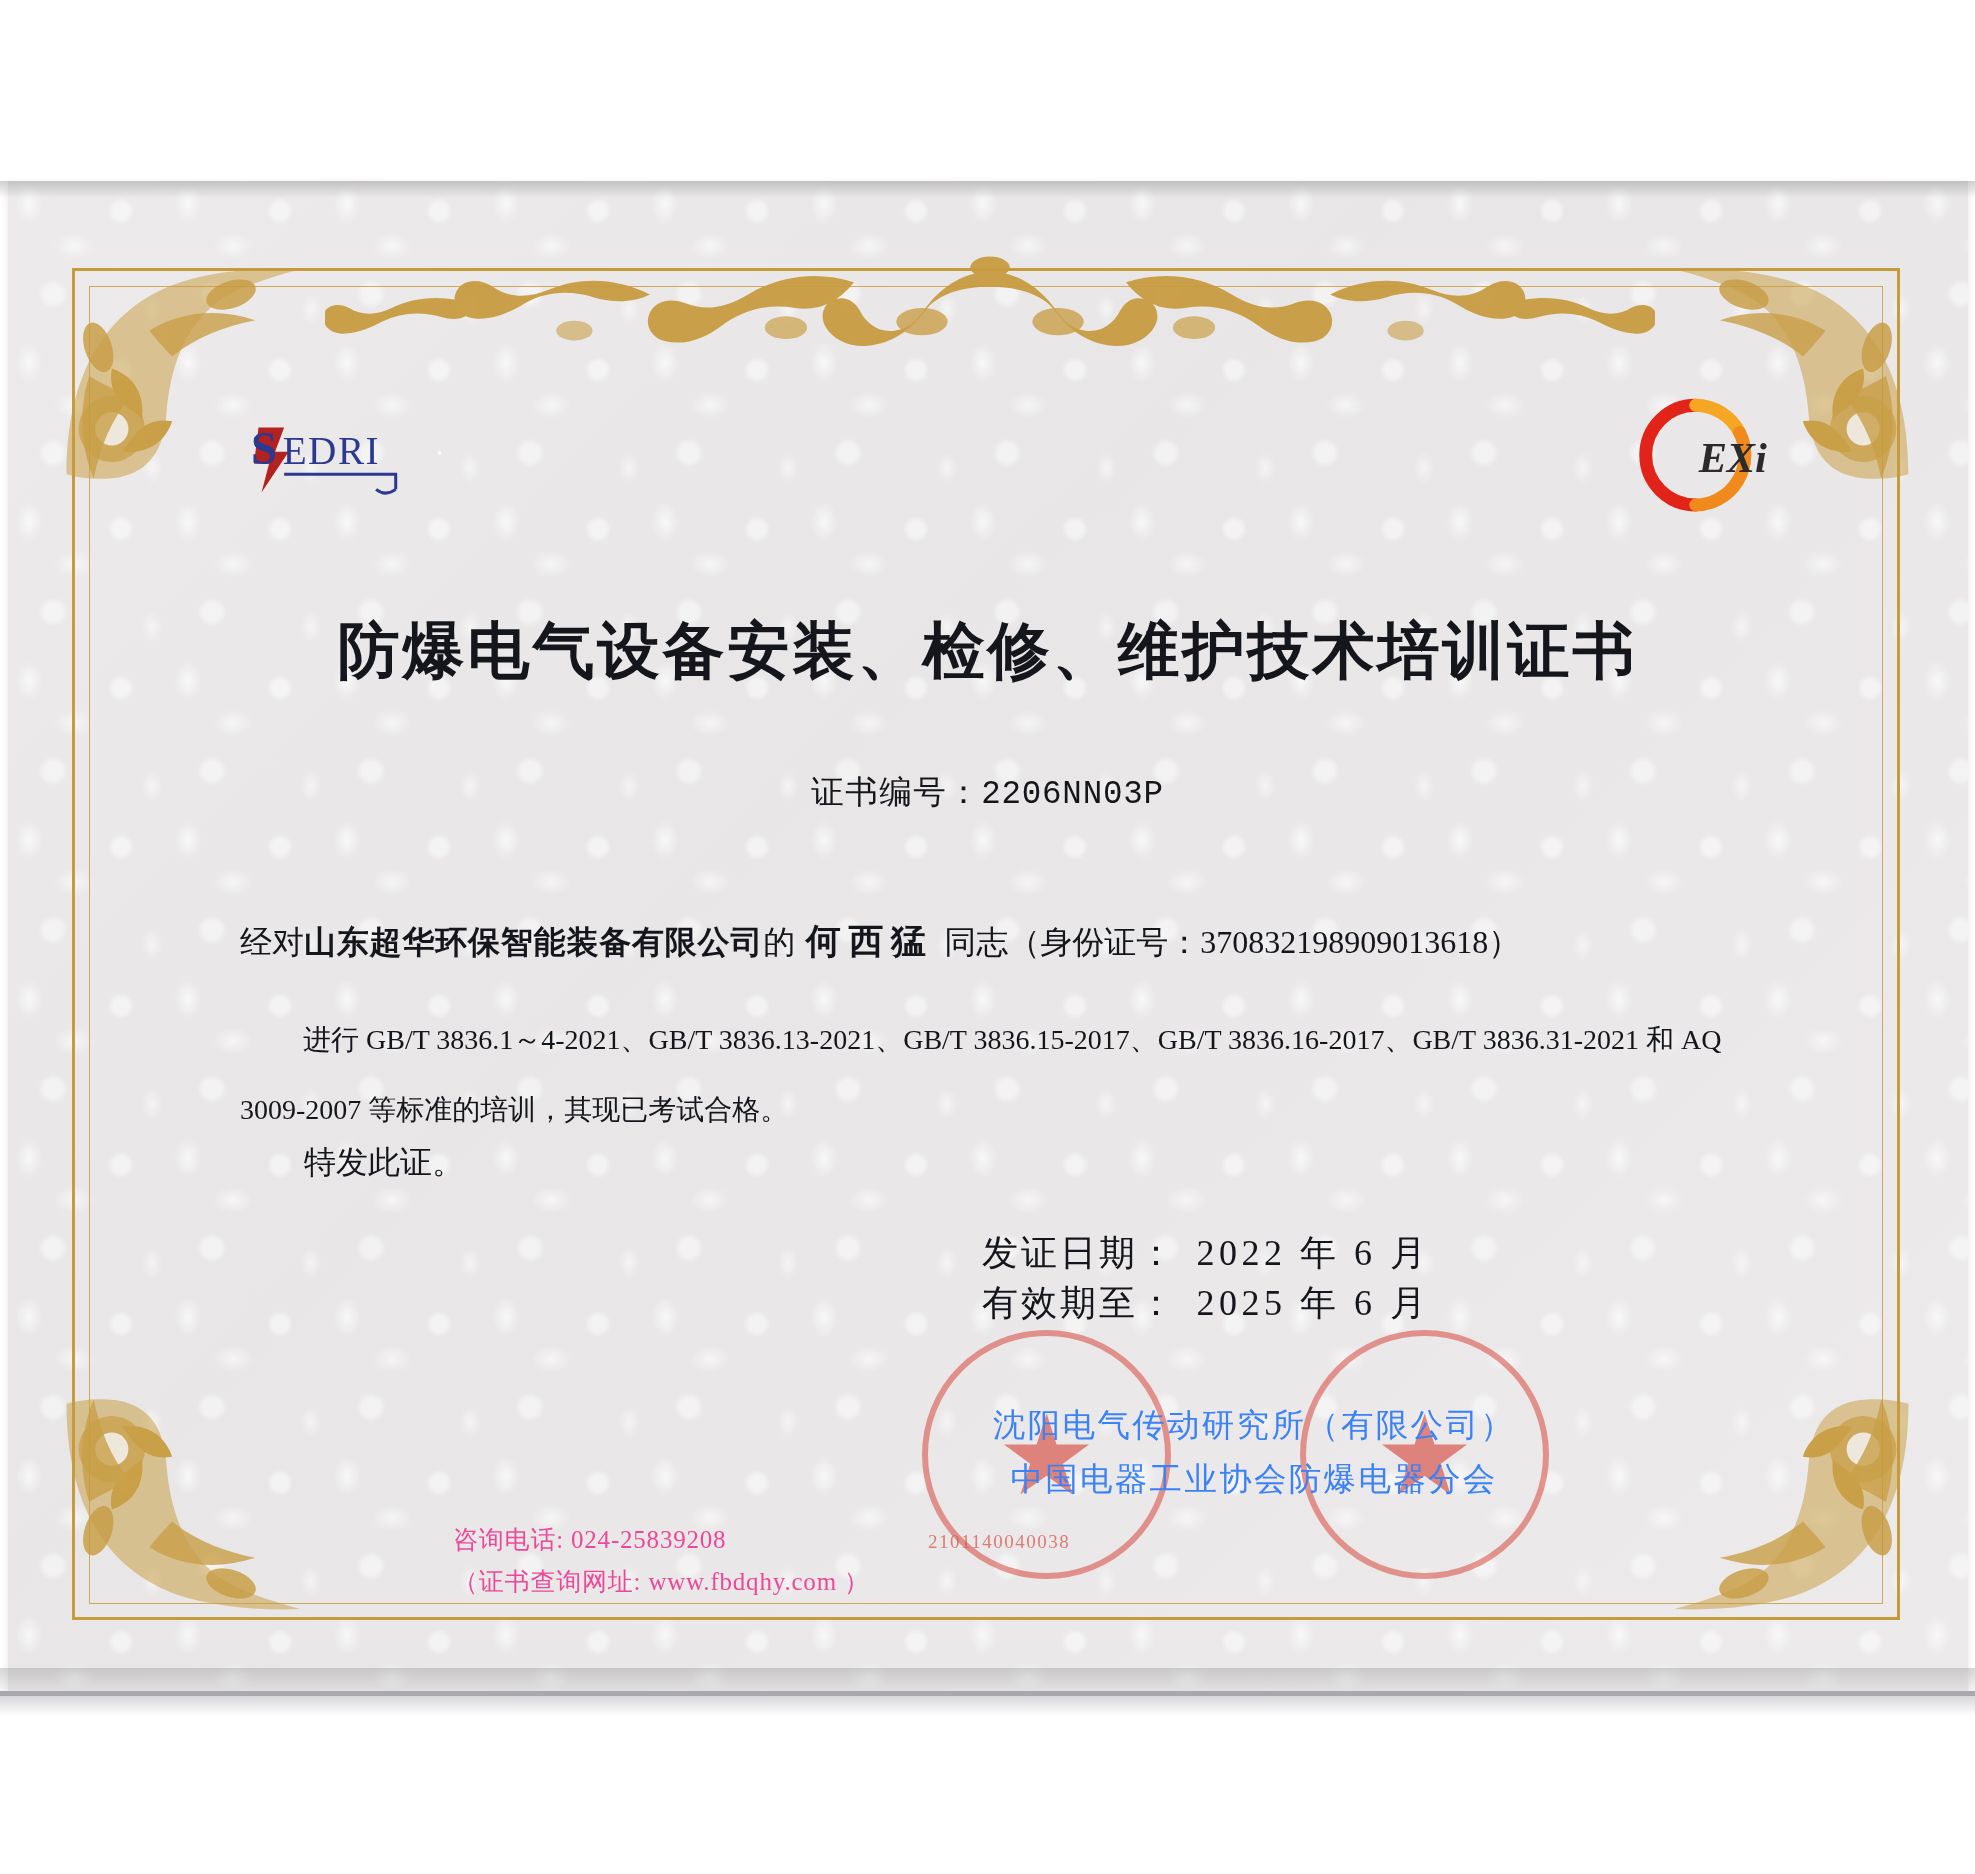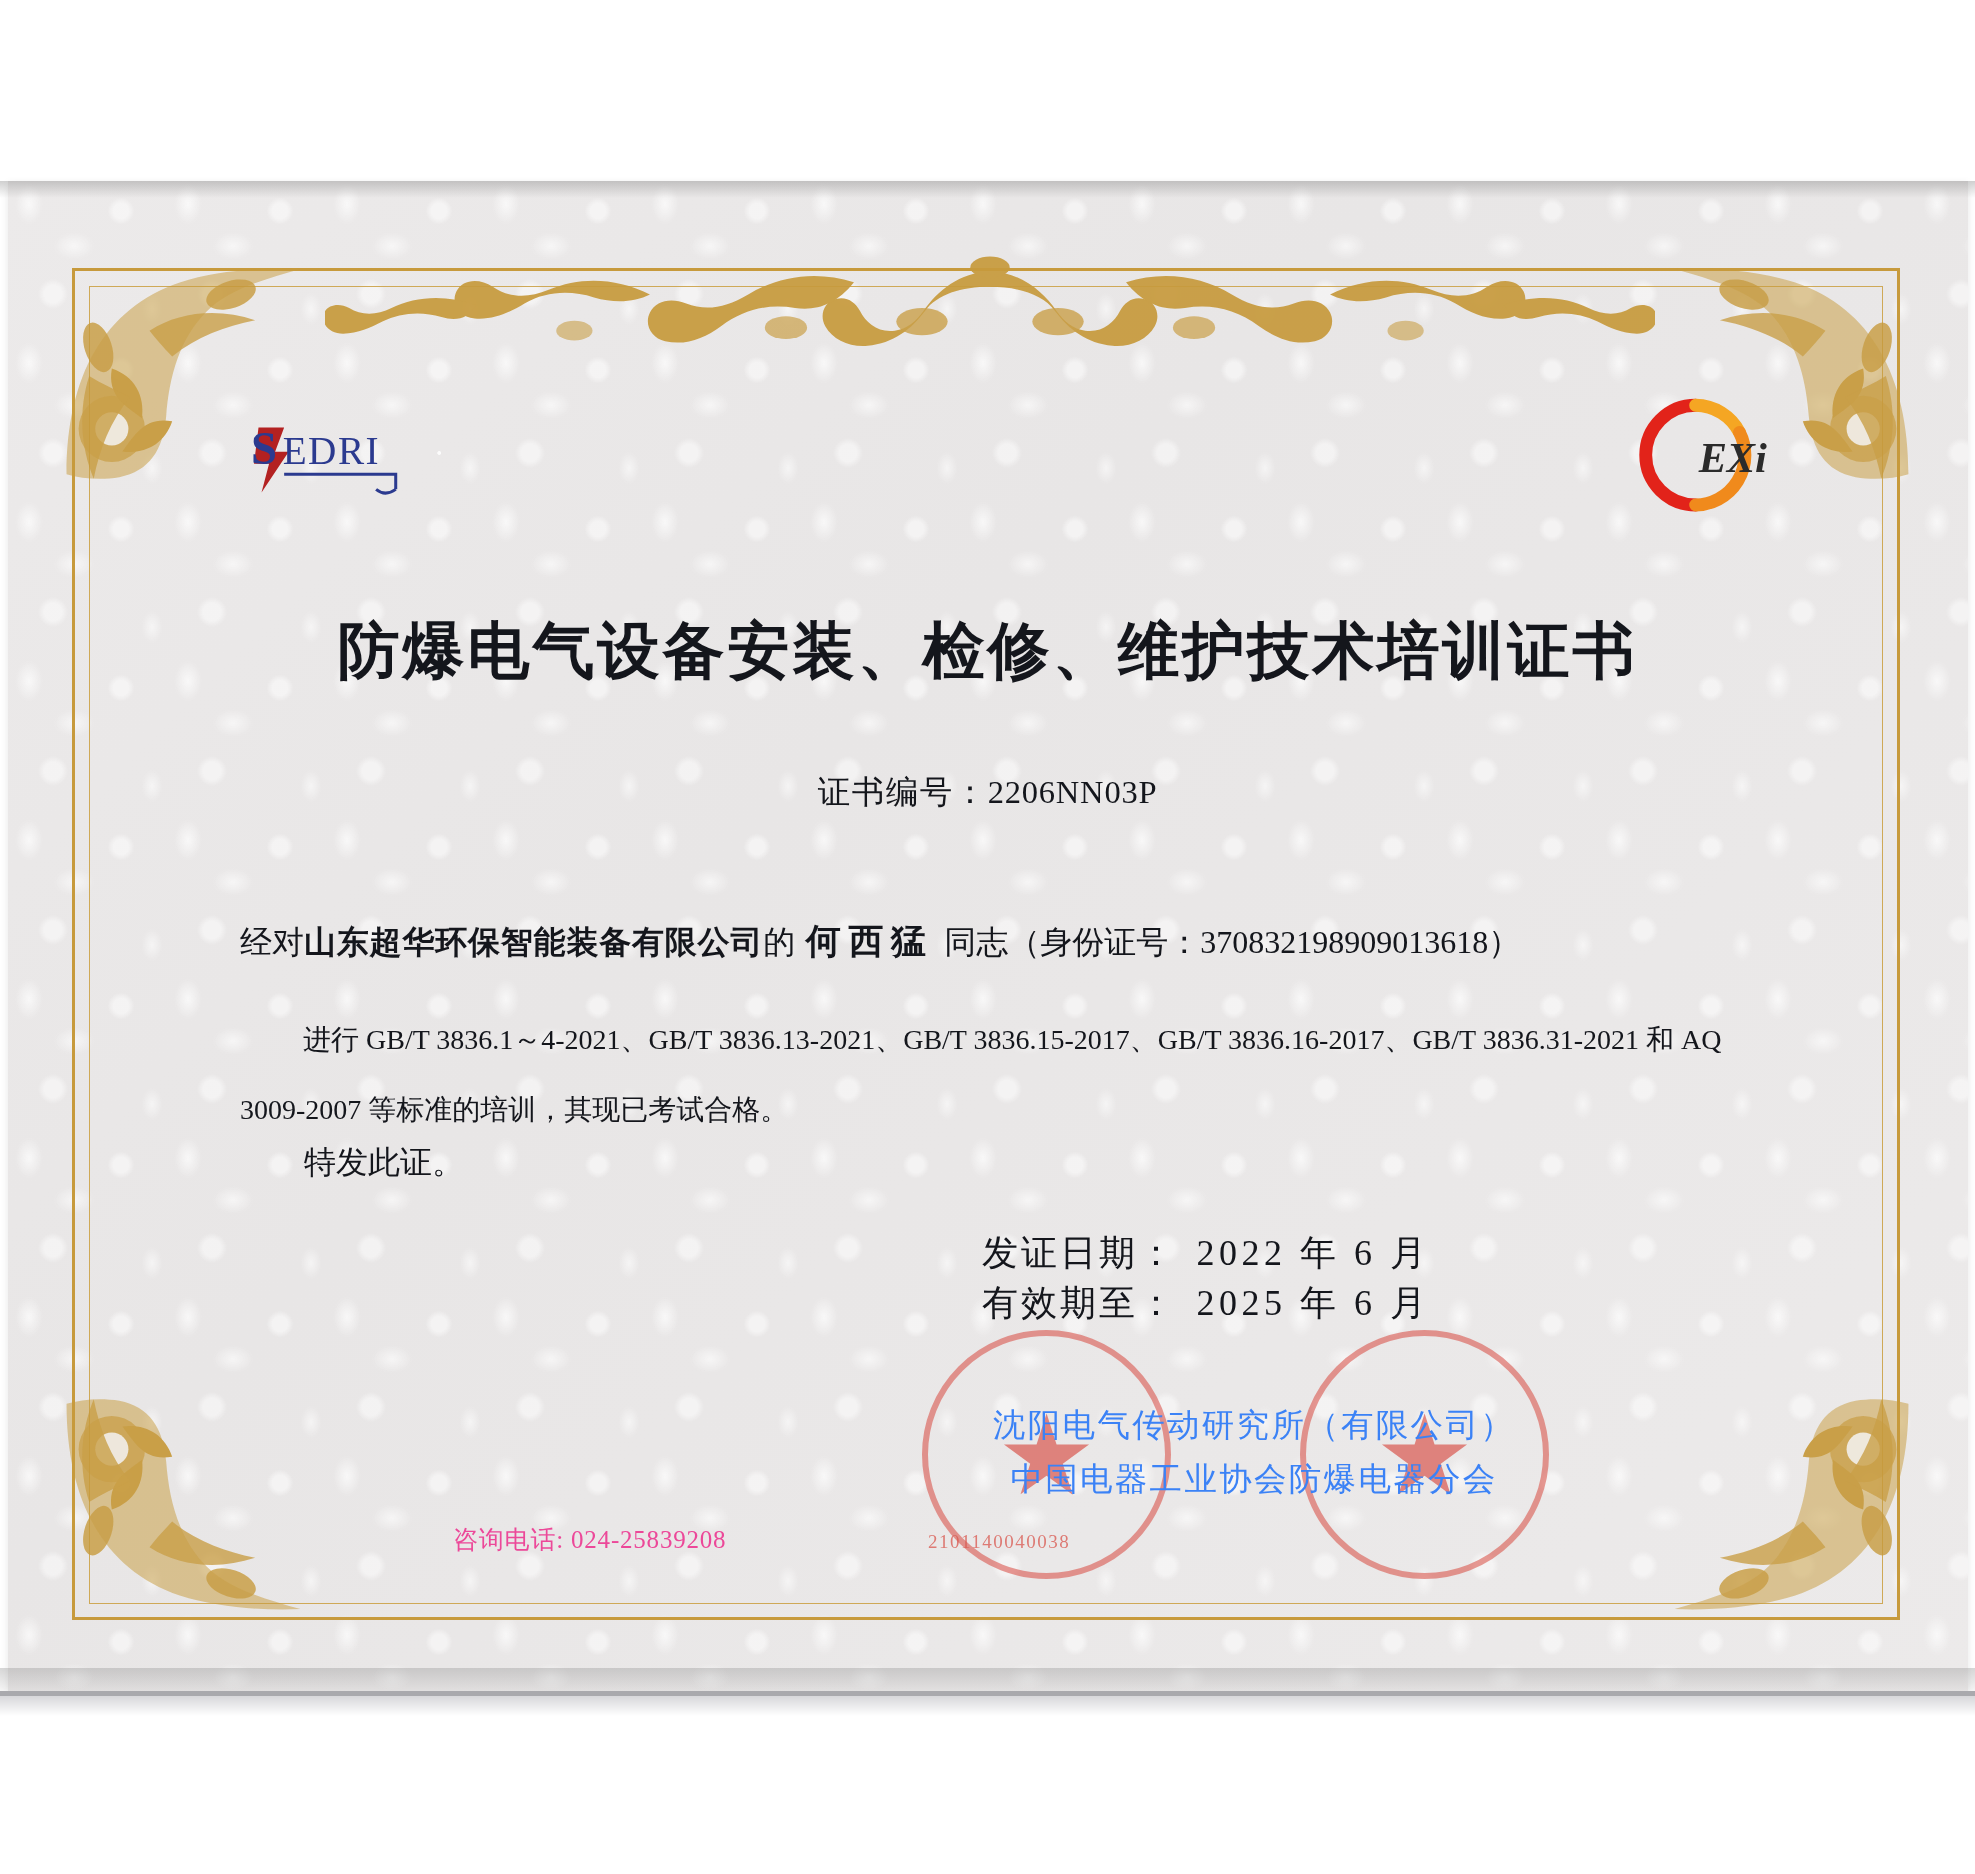--- a/index.html
+++ b/index.html
@@ -129,21 +129,21 @@
   .cert-no {
     position: absolute;
     left: 0; top: 771px;
     width: 1975px;
     text-align: center;
     font-size: 32.5px;
     color: #14161c;
     letter-spacing: 1.5px;
   }
   .cert-no .num {
-    font-family: Liberation Serif, serif;
+    font-family: Liberation Mono, monospace;
     letter-spacing: 0.8px;
   }
 
   .body-line1 {
     position: absolute;
     left: 240px; top: 918px;
     width: 1511px;
     font-size: 32px;
     color: #14161c;
     white-space: nowrap;
@@ -379,16 +379,17 @@
     <div class="star">★</div>
   </div>
 
   <div class="issuer">
     <div>沈阳电气传动研究所（有限公司）</div>
     <div>中国电器工业协会防爆电器分会</div>
   </div>
 
   <div class="footer">
     <div class="mono">咨询电话: 024-25839208</div>
+    <div class="mono">（证书查询网址: www.fbdqhy.com ）</div>
   </div>
 
 </div>
 
 
 </body></html>

